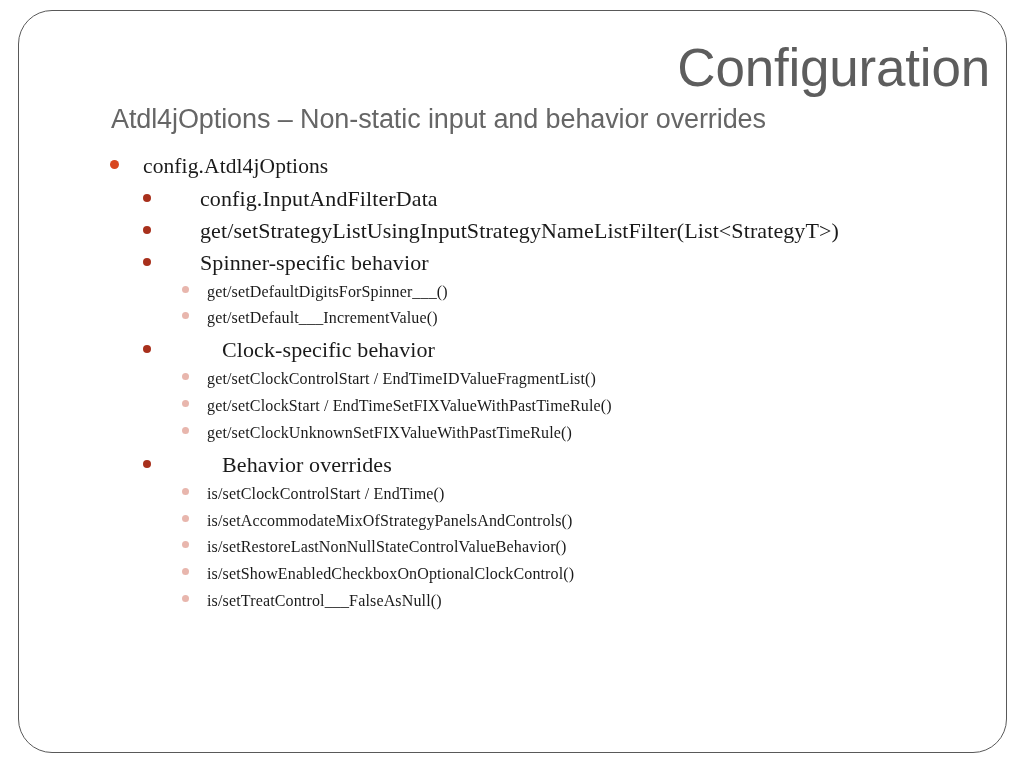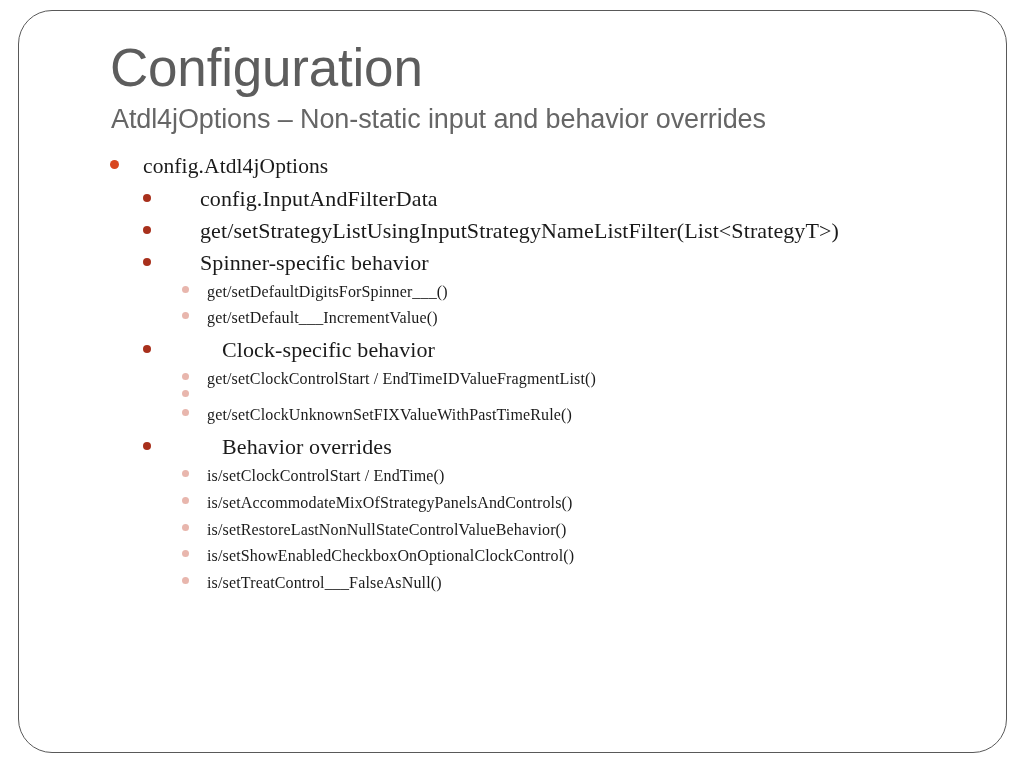--- a/index.html
+++ b/index.html
@@ -43,20 +43,21 @@
 
   #page-title {
     font-family: "Liberation Sans", sans-serif;
     font-size: 53px;
     font-weight: 300;
     color: #5d5d5d;
     letter-spacing: -0.2px;
     line-height: 1.06;
     margin: 0;
     white-space: nowrap;
+    text-align: right;
   }
 
   #page-subtitle {
     font-family: "Liberation Sans", sans-serif;
     font-size: 27px;
     font-weight: 300;
     color: #666666;
     letter-spacing: -0.1px;
     line-height: 1.12;
     margin: 8px 0 0 1px;
@@ -188,20 +189,21 @@
       <div class="lvl lvl2 gap-before">
         <span class="bullet"></span>
         <span class="txt">Clock-specific behavior</span>
       </div>
       <div class="lvl lvl3">
         <span class="bullet"></span>
         <span class="txt">get/setClockControlStart / EndTimeIDValueFragmentList()</span>
       </div>
       <div class="lvl lvl3">
         <span class="bullet"></span>
+        <span class="txt">get/setClockStart / EndTimeSetFIXValueWithPastTimeRule()</span>
       </div>
       <div class="lvl lvl3">
         <span class="bullet"></span>
         <span class="txt">get/setClockUnknownSetFIXValueWithPastTimeRule()</span>
       </div>
       <div class="lvl lvl2 gap-before">
         <span class="bullet"></span>
         <span class="txt">Behavior overrides</span>
       </div>
       <div class="lvl lvl3">

